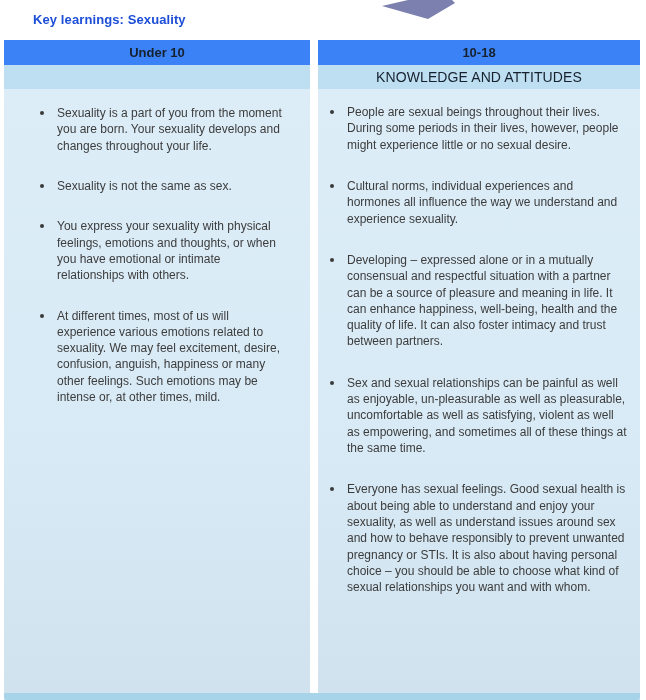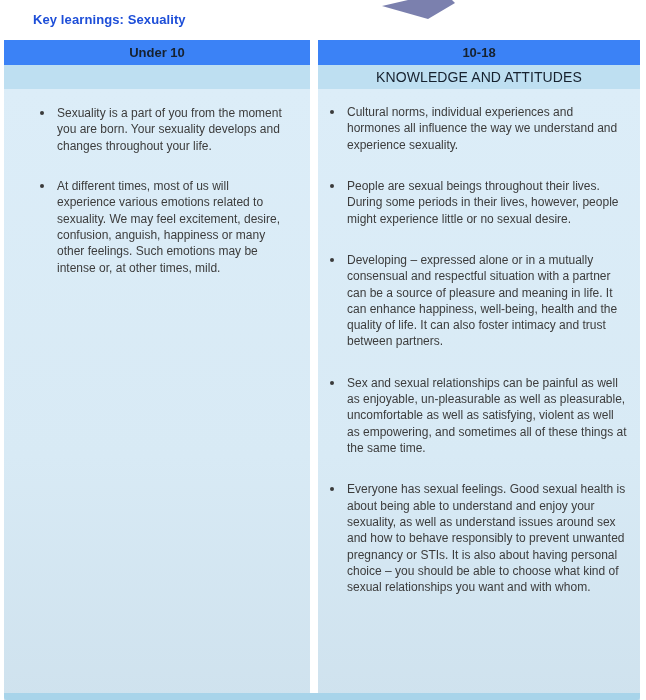--- a/index.html
+++ b/index.html
@@ -78,45 +78,53 @@
     <div class="col col-left">
       <div class="col-header">Under 10</div>
       <div class="col-subheader"></div>
       <div class="col-body">
 
           <div class="bullet">
             <span class="dot"></span>
             <span class="bullet-text">Sexuality is a part of you from the moment you are born. Your sexuality develops and changes throughout your life.</span>
           </div>
 
+          <div class="bullet">
+            <span class="dot"></span>
+            <span class="bullet-text">Sexuality is not the same as sex.</span>
+          </div>
 
+          <div class="bullet">
+            <span class="dot"></span>
+            <span class="bullet-text">You express your sexuality with physical feelings, emotions and thoughts, or when you have emotional or intimate relationships with others.</span>
+          </div>
 
 
           <div class="bullet">
             <span class="dot"></span>
             <span class="bullet-text">At different times, most of us will experience various emotions related to sexuality. We may feel excitement, desire, confusion, anguish, happiness or many other feelings. Such emotions may be intense or, at other times, mild.</span>
           </div>
 
         </div>
     </div>
 
     <div class="col col-right">
       <div class="col-header">10-18</div>
       <div class="col-subheader">KNOWLEDGE AND ATTITUDES</div>
       <div class="col-body">
 
 
           <div class="bullet">
             <span class="dot"></span>
-            <span class="bullet-text">Cultural norms, individual experiences and hormones all influence the way we understand and experience sexuality.</span>
+            <span class="bullet-text">People are sexual beings throughout their lives. During some periods in their lives, however, people might experience little or no sexual desire.</span>
           </div>
 
           <div class="bullet">
             <span class="dot"></span>
-            <span class="bullet-text">People are sexual beings throughout their lives. During some periods in their lives, however, people might experience little or no sexual desire.</span>
+            <span class="bullet-text">Cultural norms, individual experiences and hormones all influence the way we understand and experience sexuality.</span>
           </div>
 
           <div class="bullet">
             <span class="dot"></span>
             <span class="bullet-text">Developing – expressed alone or in a mutually consensual and respectful situation with a partner can be a source of pleasure and meaning in life. It can enhance happiness, well-being, health and the quality of life. It can also foster intimacy and trust between partners.</span>
           </div>
 
           <div class="bullet">
             <span class="dot"></span>
             <span class="bullet-text">Sex and sexual relationships can be painful as well as enjoyable, un-pleasurable as well as pleasurable, uncomfortable as well as satisfying, violent as well as empowering, and sometimes all of these things at the same time.</span>

